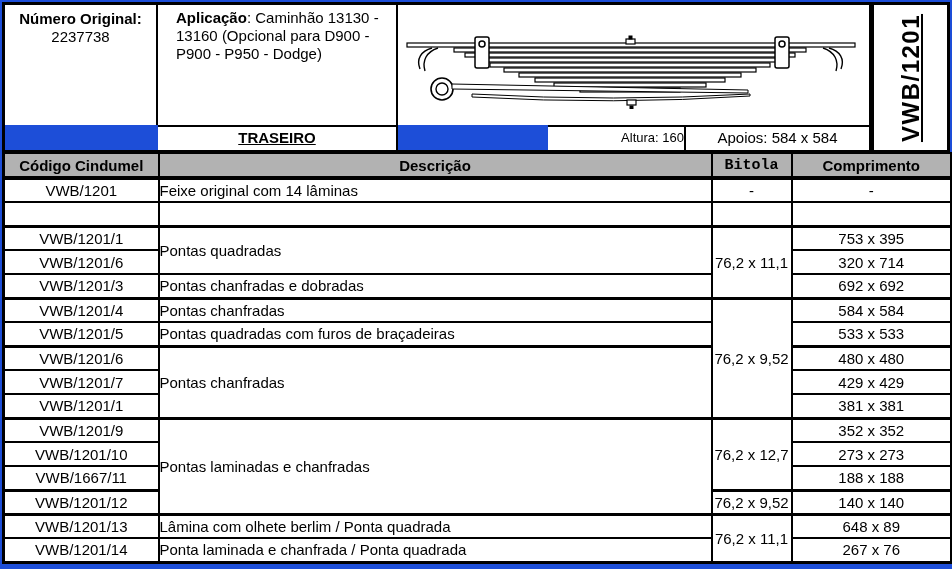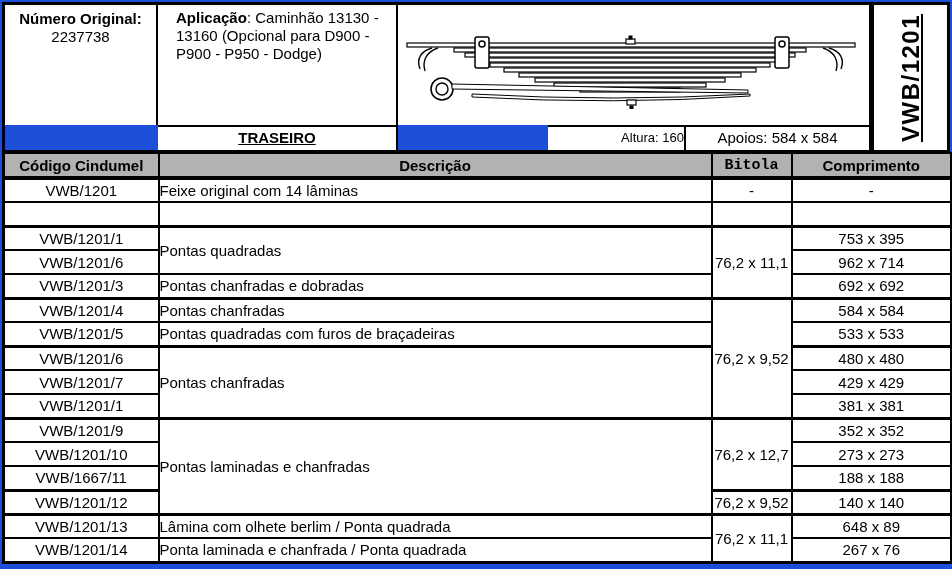--- a/index.html
+++ b/index.html
@@ -173,21 +173,21 @@
         <td class="t-comp"></td>
       </tr>
       <tr class="sep">
         <td class="t-code">VWB/1201/1</td>
         <td class="t-desc" rowspan="2">Pontas quadradas</td>
         <td class="t-bitola" rowspan="3">76,2 x 11,1</td>
         <td class="t-comp">753 x 395</td>
       </tr>
       <tr>
         <td class="t-code">VWB/1201/6</td>
-        <td class="t-comp">962 x 714</td>
+        <td class="t-comp">320 x 714</td>
       </tr>
       <tr>
         <td class="t-code">VWB/1201/3</td>
         <td class="t-desc">Pontas chanfradas e dobradas</td>
         <td class="t-comp">692 x 692</td>
       </tr>
       <tr class="sep">
         <td class="t-code">VWB/1201/4</td>
         <td class="t-desc">Pontas chanfradas</td>
         <td class="t-bitola" rowspan="5">76,2 x 9,52</td>

